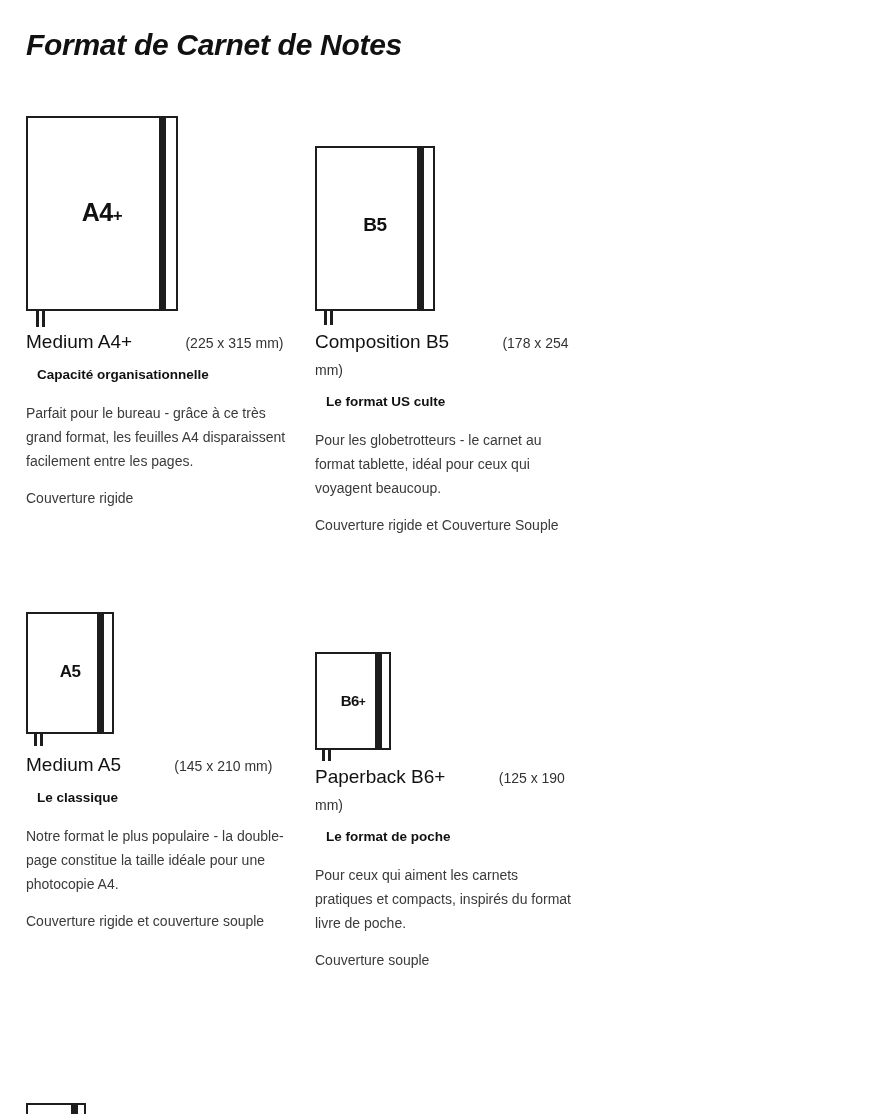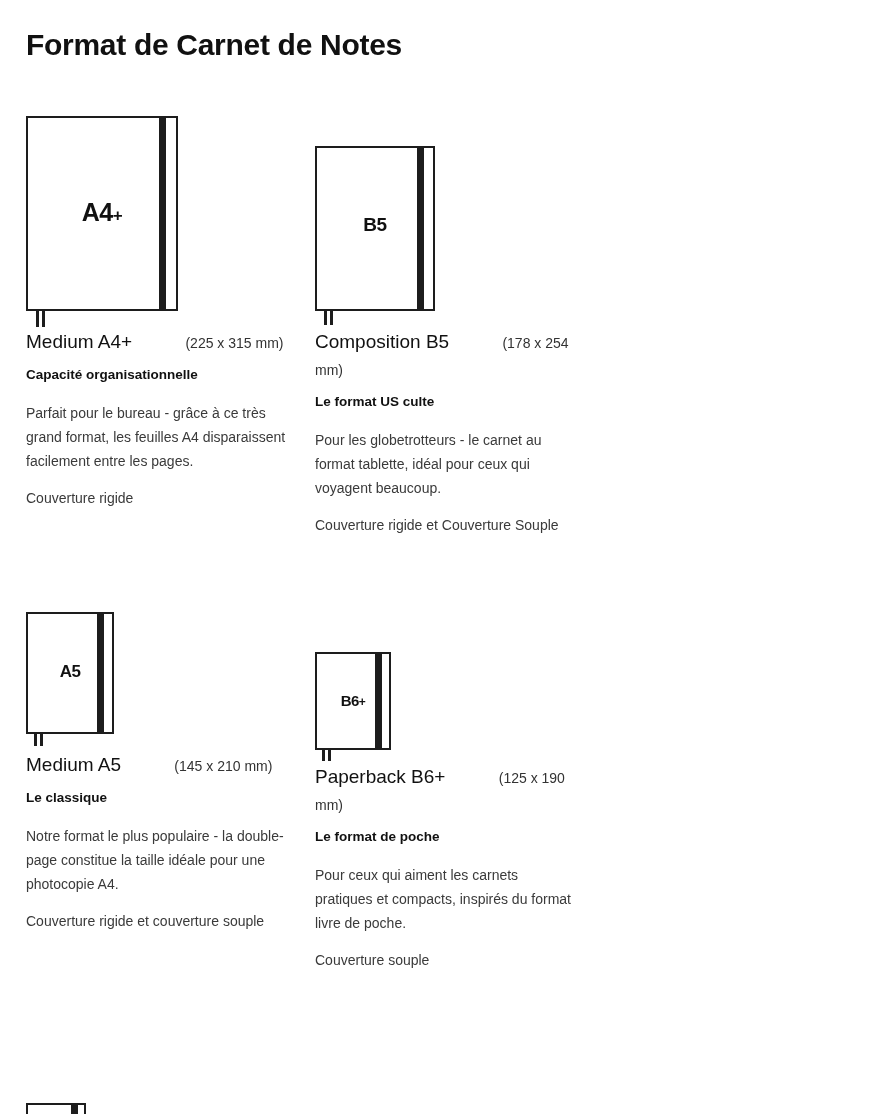--- a/index.html
+++ b/index.html
@@ -20,20 +20,21 @@
     box-sizing: border-box;
     width: 890px;
   }
   h1.page-title {
     font-size: 30px;
     line-height: 38px;
     font-weight: bold;
     letter-spacing: -0.3px;
     margin: 8px 0 0 0;
     color: #111111;
+    font-style: italic;
   }
   .grid {
     display: flex;
     flex-wrap: wrap;
     margin-top: 50px;
   }
   .card {
     width: 289px;
     box-sizing: border-box;
     padding-right: 26px;
@@ -105,21 +106,21 @@
   .card-title .dims {
     font-size: 14px;
     color: #333333;
     margin-left: 48px;
   }
   .subtitle {
     font-size: 13.5px;
     line-height: 20px;
     font-weight: bold;
     color: #111111;
-    margin: 9px 0 0 0;
+    margin: 9px 0 0 11px;
   }
   .desc {
     font-size: 14px;
     line-height: 24px;
     color: #3a3a3a;
     margin: 16px 0 0 0;
   }
   .cover-note {
     font-size: 14px;
     line-height: 24px;

